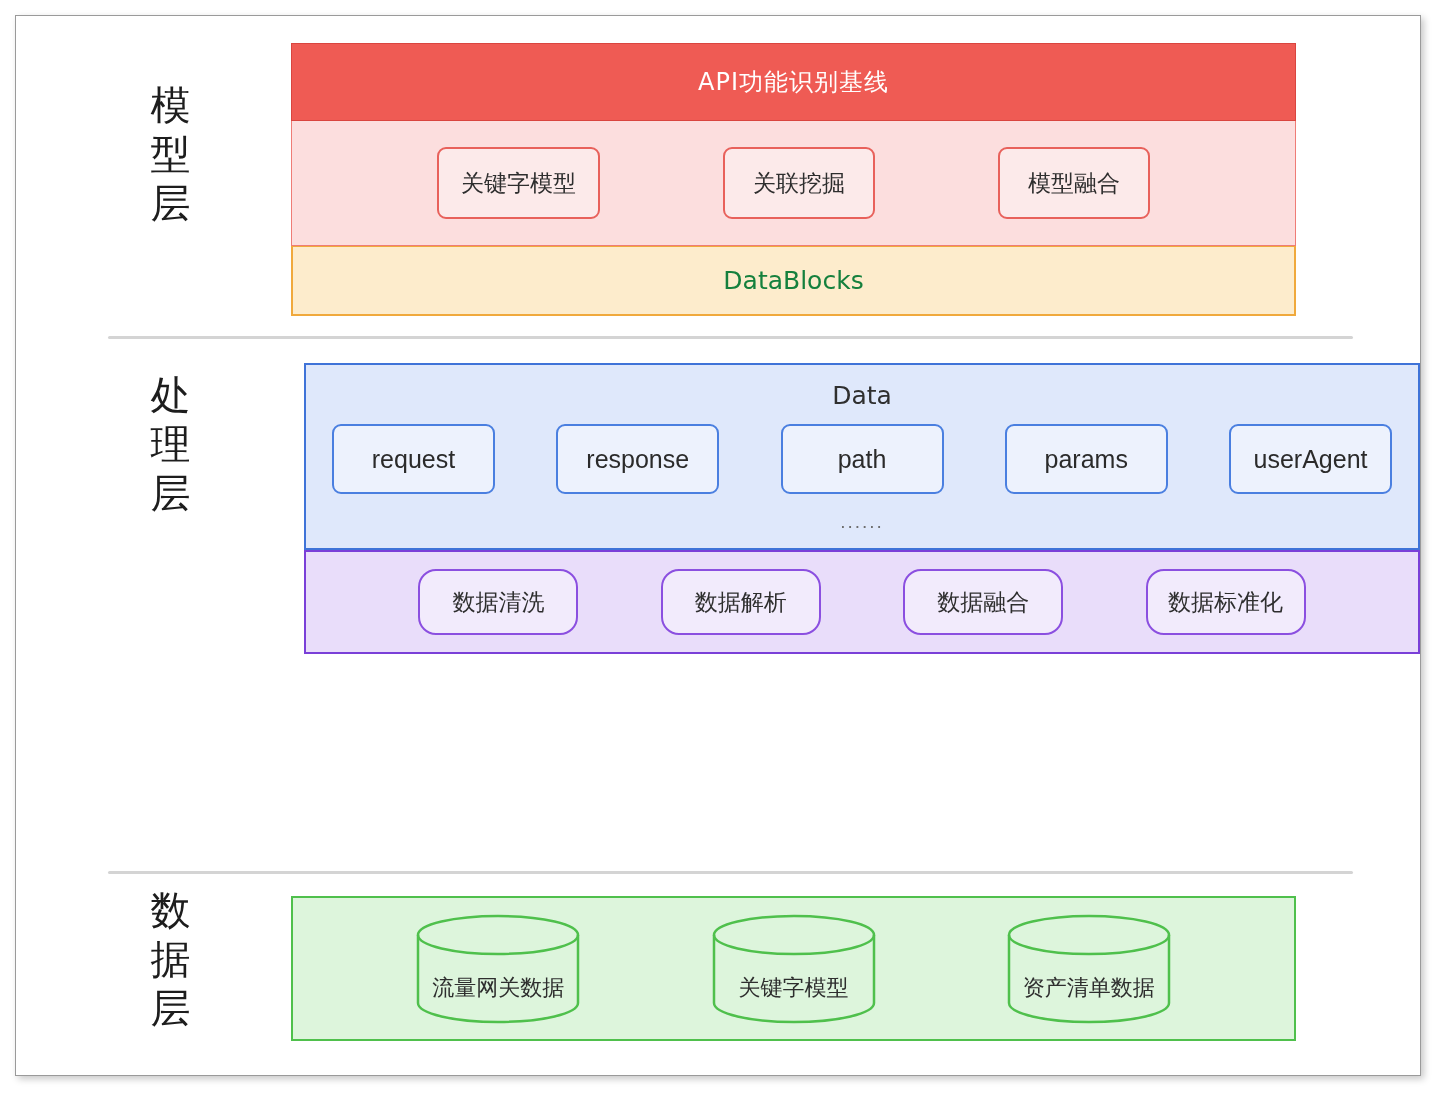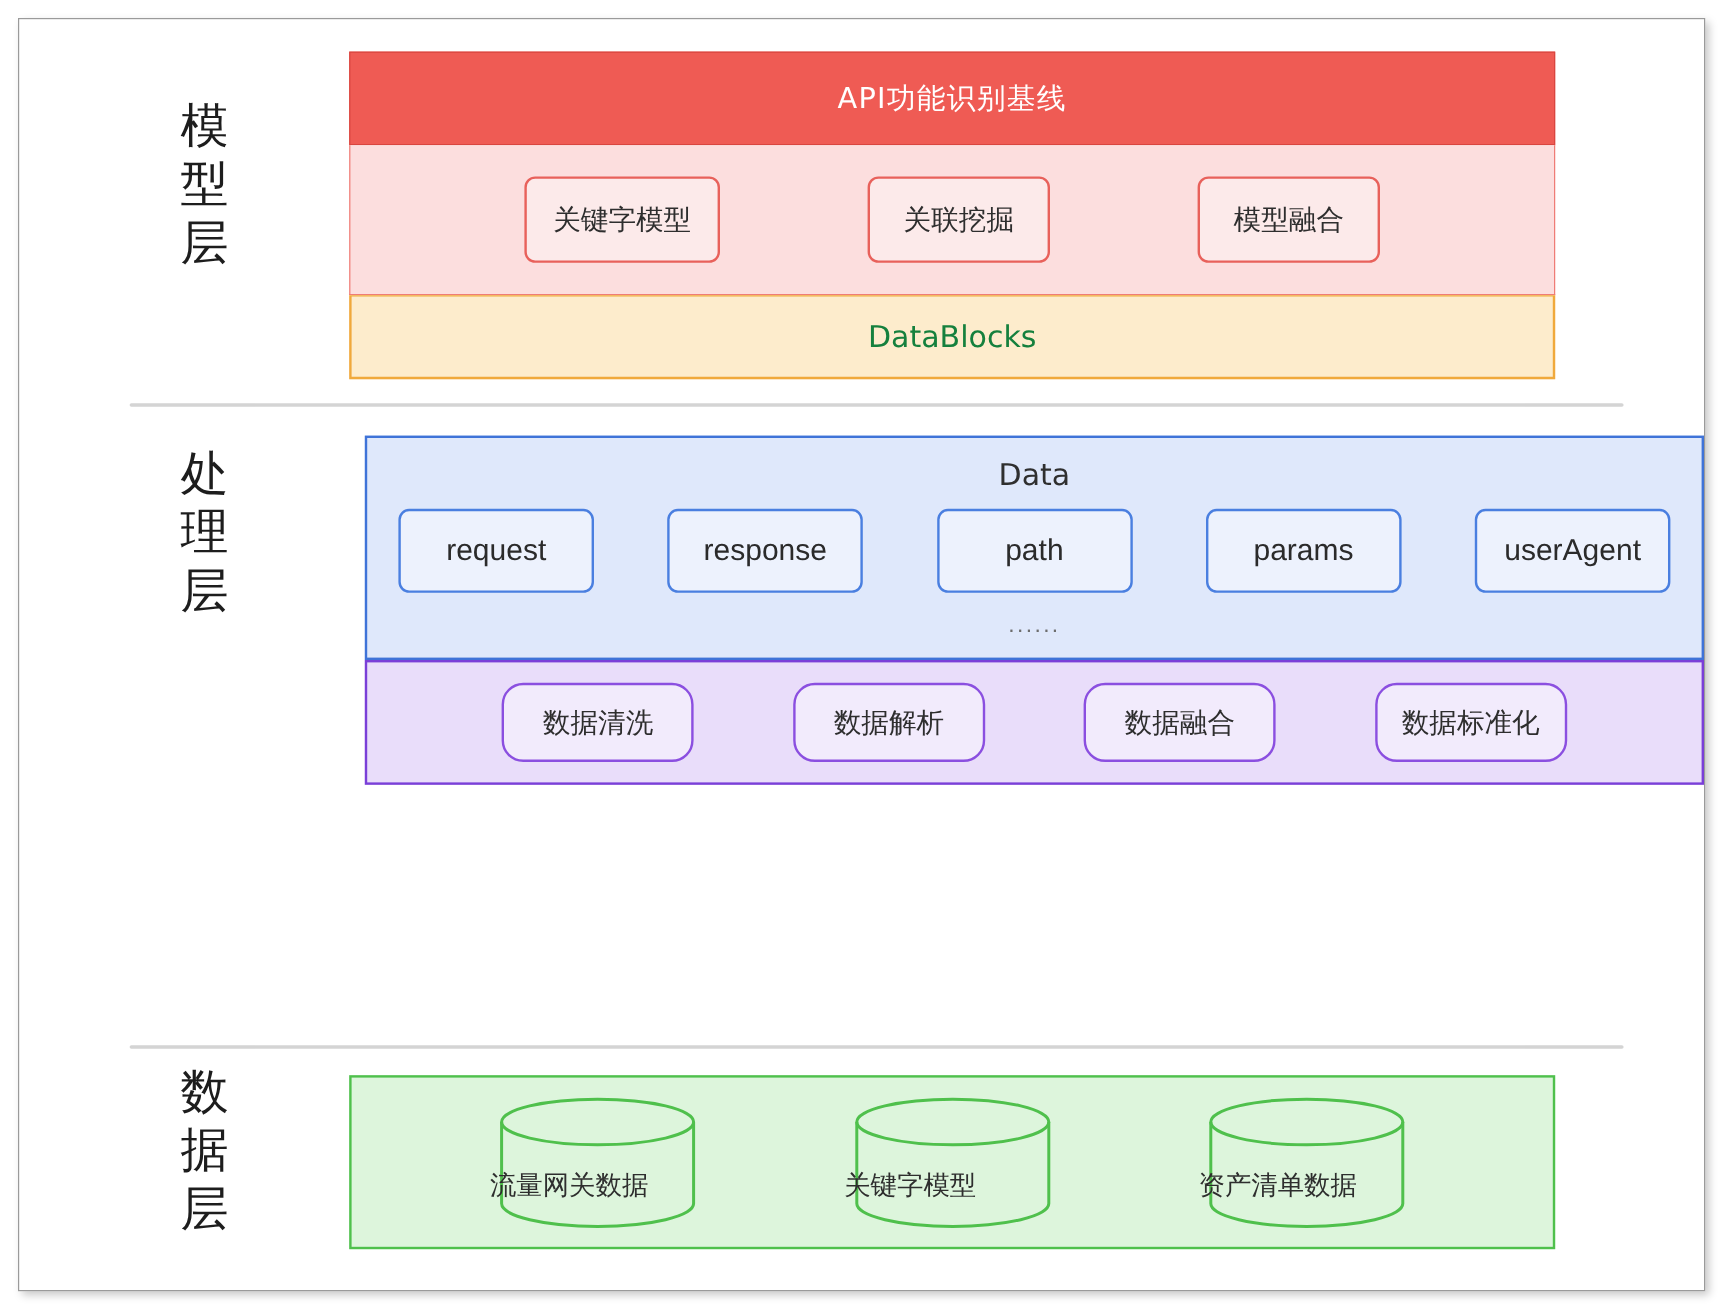--- a/index.html
+++ b/index.html
@@ -221,21 +221,21 @@
     position: relative;
     width: 180px;
     height: 112px;
   }
   .cylinder svg { display: block; }
   .cylinder-label {
     position: absolute;
     left: 0;
     right: 0;
     bottom: 22px;
-    text-align: left;
+    text-align: center;
     font-size: 22px;
     color: #2e2e2e;
     font-family: "DejaVu Sans", "Liberation Sans", sans-serif;
   }
 </style>
 </head>
 <body>
 
 <div class="frame">
   <div class="canvas">

